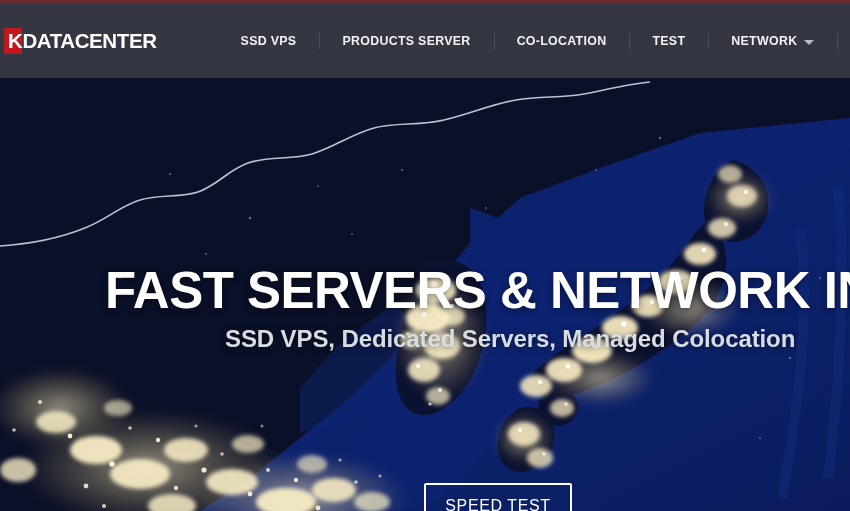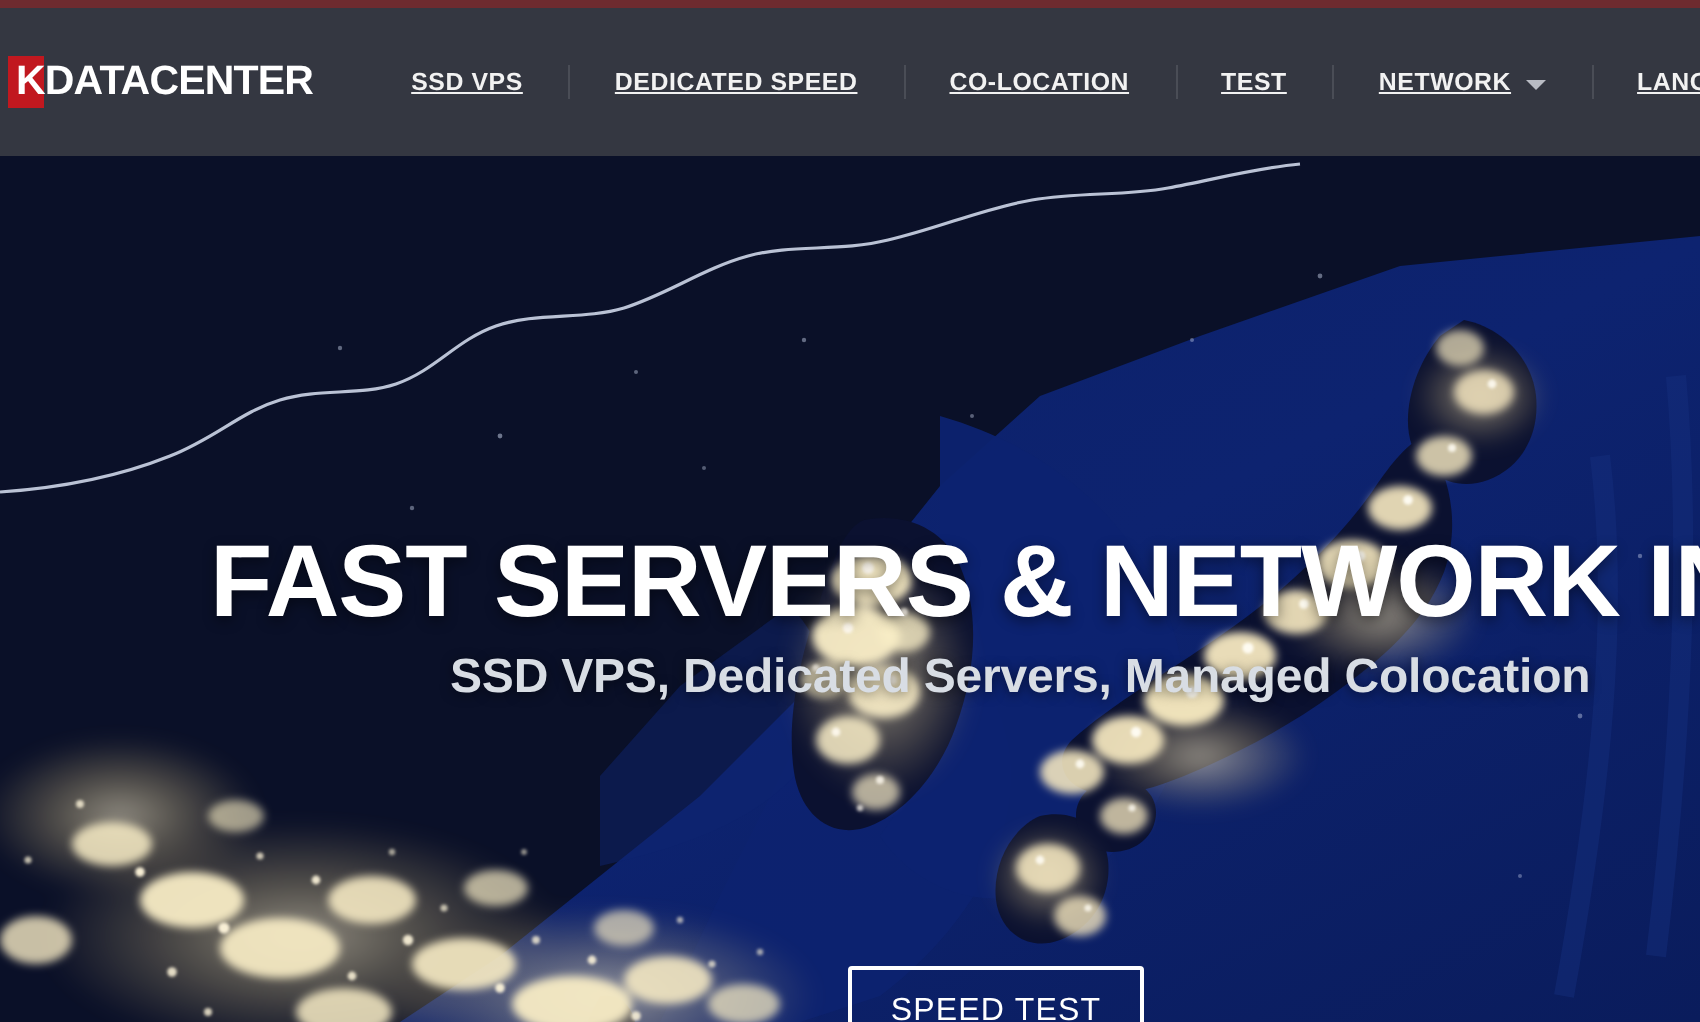--- a/index.html
+++ b/index.html
@@ -9,39 +9,38 @@
     background:#0a1028;
   }
   #page { position:relative; width:850px; height:511px; overflow:hidden; }
 
   
   .top-accent { position:absolute; top:0; left:0; width:850px; height:4px; background:#6e2b2f; }
 
   
   .navbar {
     position:absolute; top:4px; left:0; width:850px; height:74px;
-    background:#343741; display:flex; align-items:center; z-index:30;
+    background:#343741; display:flex; align-items:center; z-index:30;gap:35px;
   }
   .logo { display:flex; align-items:center; margin-left:0px; padding-left:8px; position:relative; }
   .logo-k-bg {
     position:absolute; left:4px; top:50%; transform:translateY(-50%);
     width:18px; height:26px; background:#c1181f;
   }
   .logo-text {
     position:relative; z-index:2; color:#ffffff; font-weight:bold;
     font-size:20.5px; letter-spacing:-0.4px; font-family:"Liberation Sans", sans-serif;
     white-space:nowrap;
   }
   .nav-items { display:flex; align-items:center; margin-left:26px; height:100%; }
   .nav-item {
     position:relative; display:flex; align-items:center; gap:7px;
     padding:0 23px; height:36px; color:#f2f2f2;
     font-size:12.4px; font-weight:bold; letter-spacing:0.3px; white-space:nowrap;
     cursor:pointer;
-    text-decoration:underline;
   }
   .nav-item + .nav-item::before {
     content:""; position:absolute; left:0; top:50%; transform:translateY(-50%);
     width:1px; height:17px; background:#4a4d56;
   }
   .caret {
     width:0; height:0; border-left:5px solid transparent; border-right:5px solid transparent;
     border-top:5px solid #b9bcc4; display:inline-block; margin-top:2px;
   }
 
@@ -81,21 +80,21 @@
     <div class="logo">
       <span class="logo-k-bg"></span>
       <span class="logo-text">KDATACENTER</span>
     </div>
 
     <div class="nav-items">
       <div class="nav-item">
         <span>SSD VPS</span>
       </div>
       <div class="nav-item">
-        <span>DEDICATED SPEED</span>
+        <span>PRODUCTS SERVER</span>
       </div>
       <div class="nav-item">
         <span>CO-LOCATION</span>
       </div>
       <div class="nav-item">
         <span>TEST</span>
       </div>
       <div class="nav-item">
         <span>NETWORK</span>
         <span class="caret"></span>

